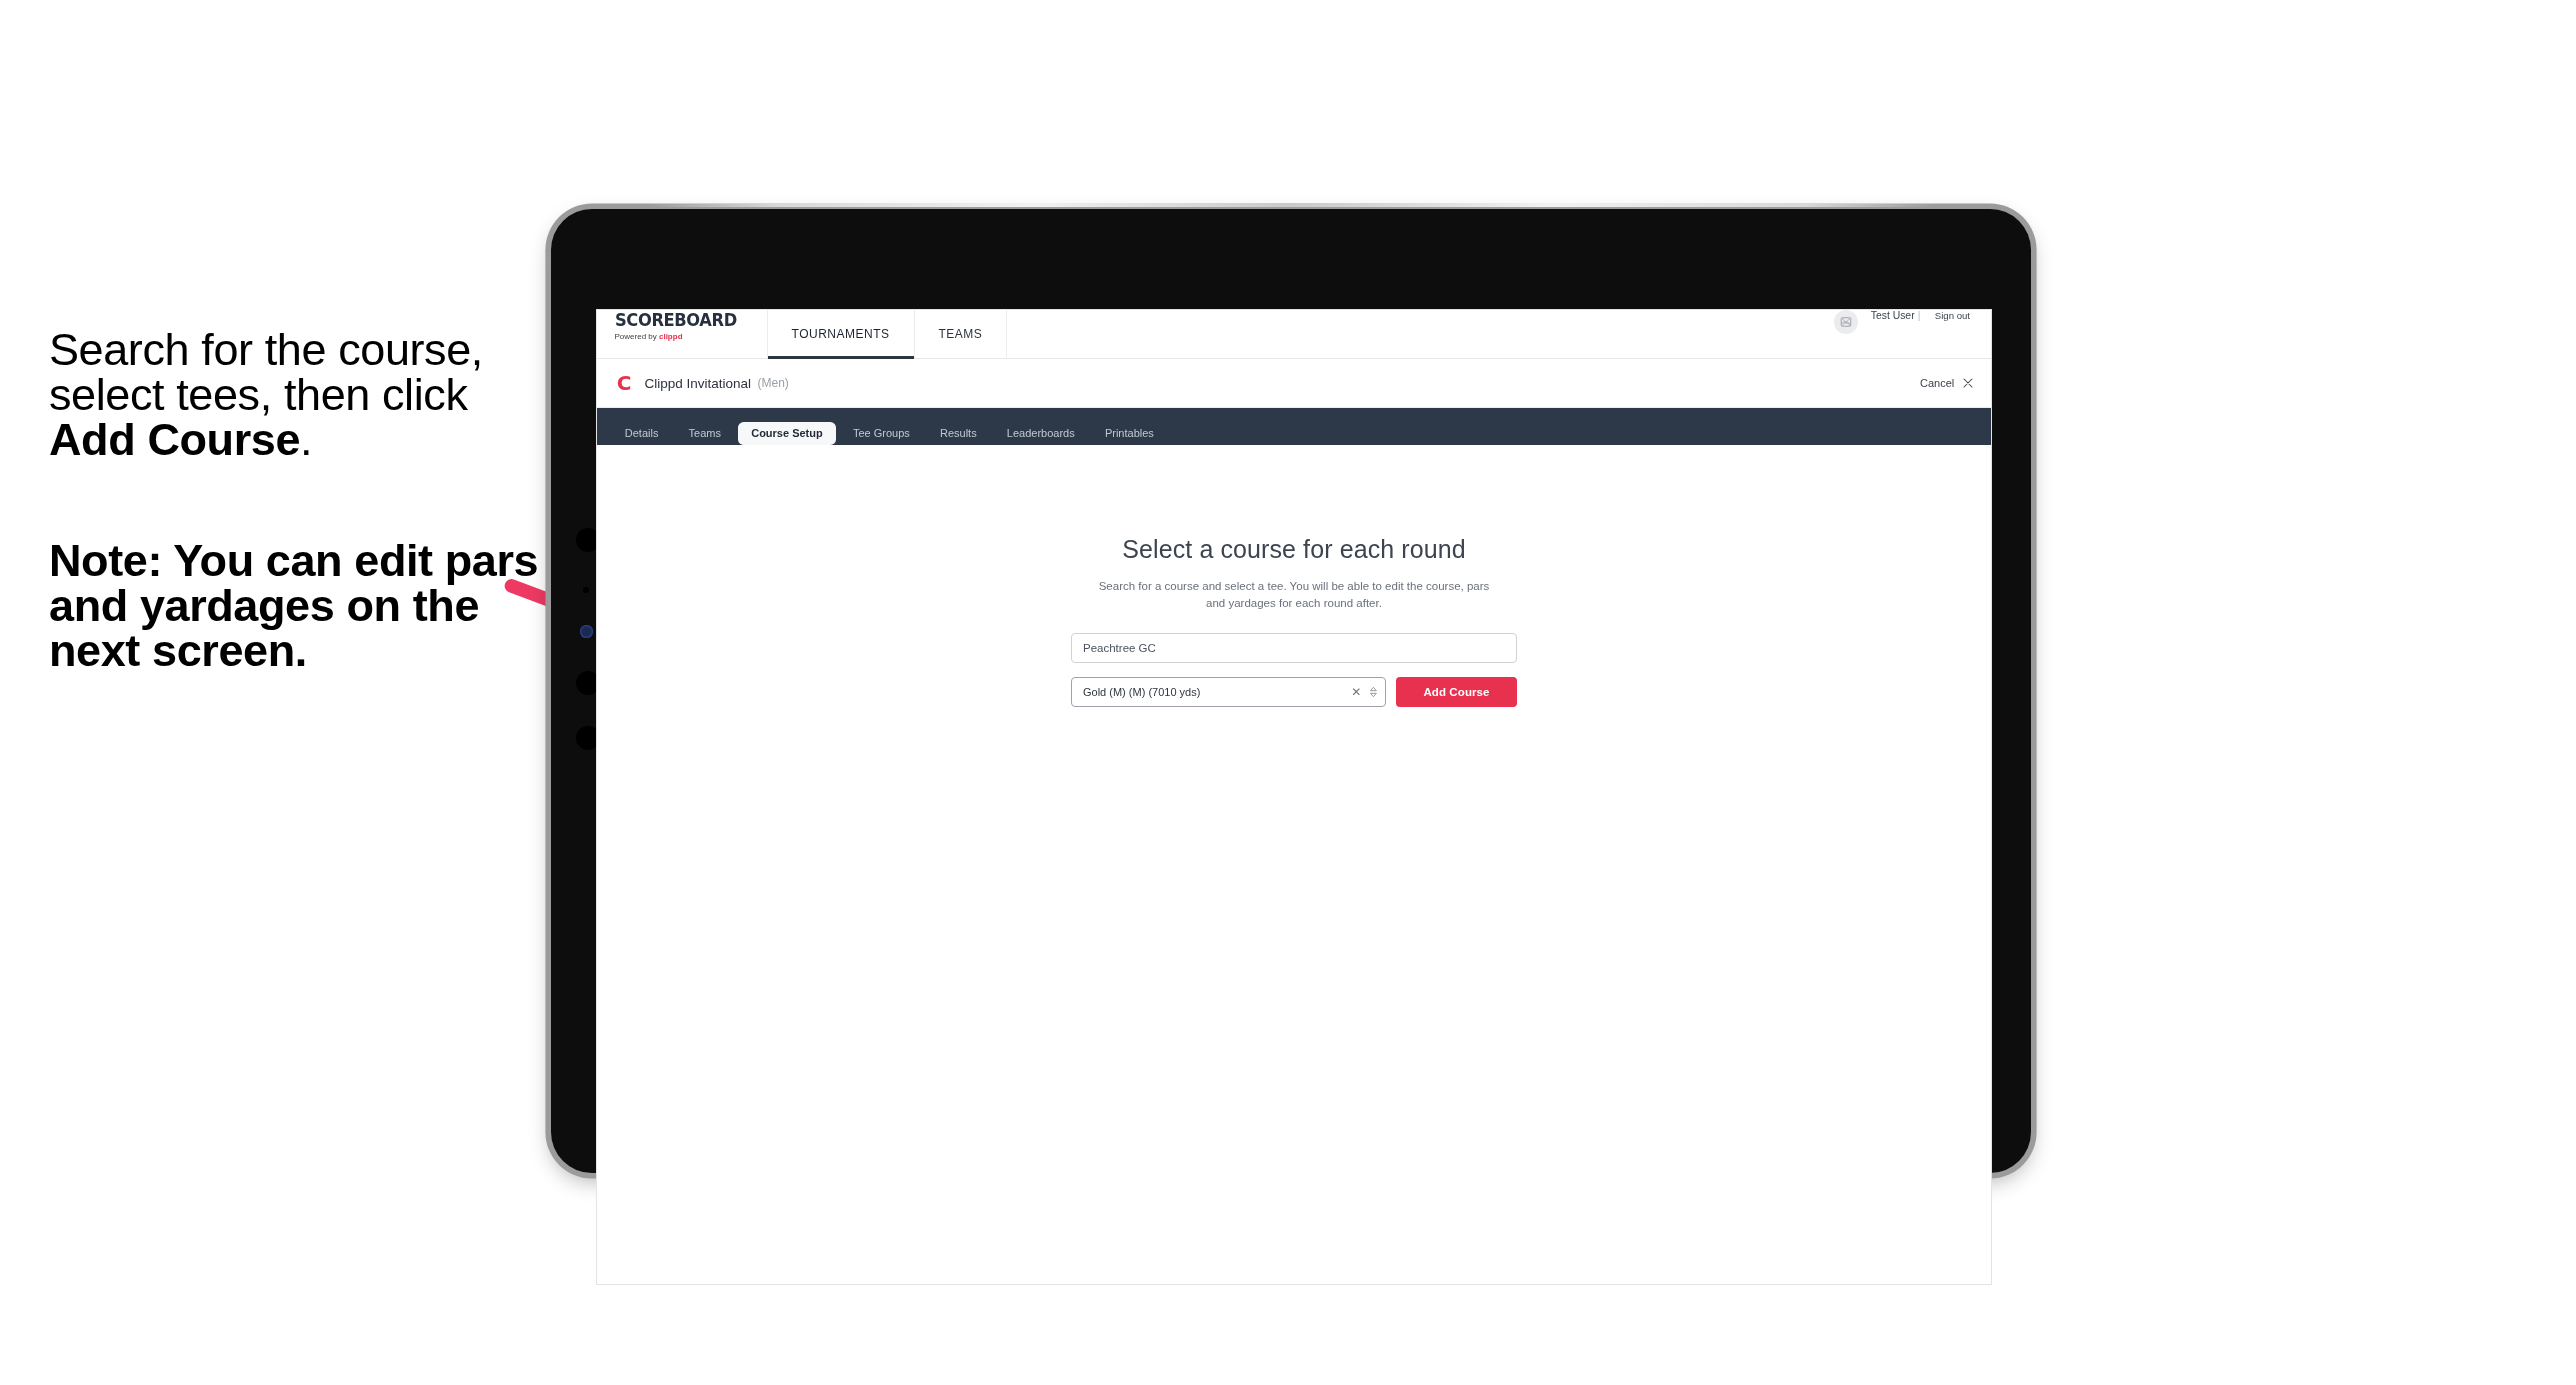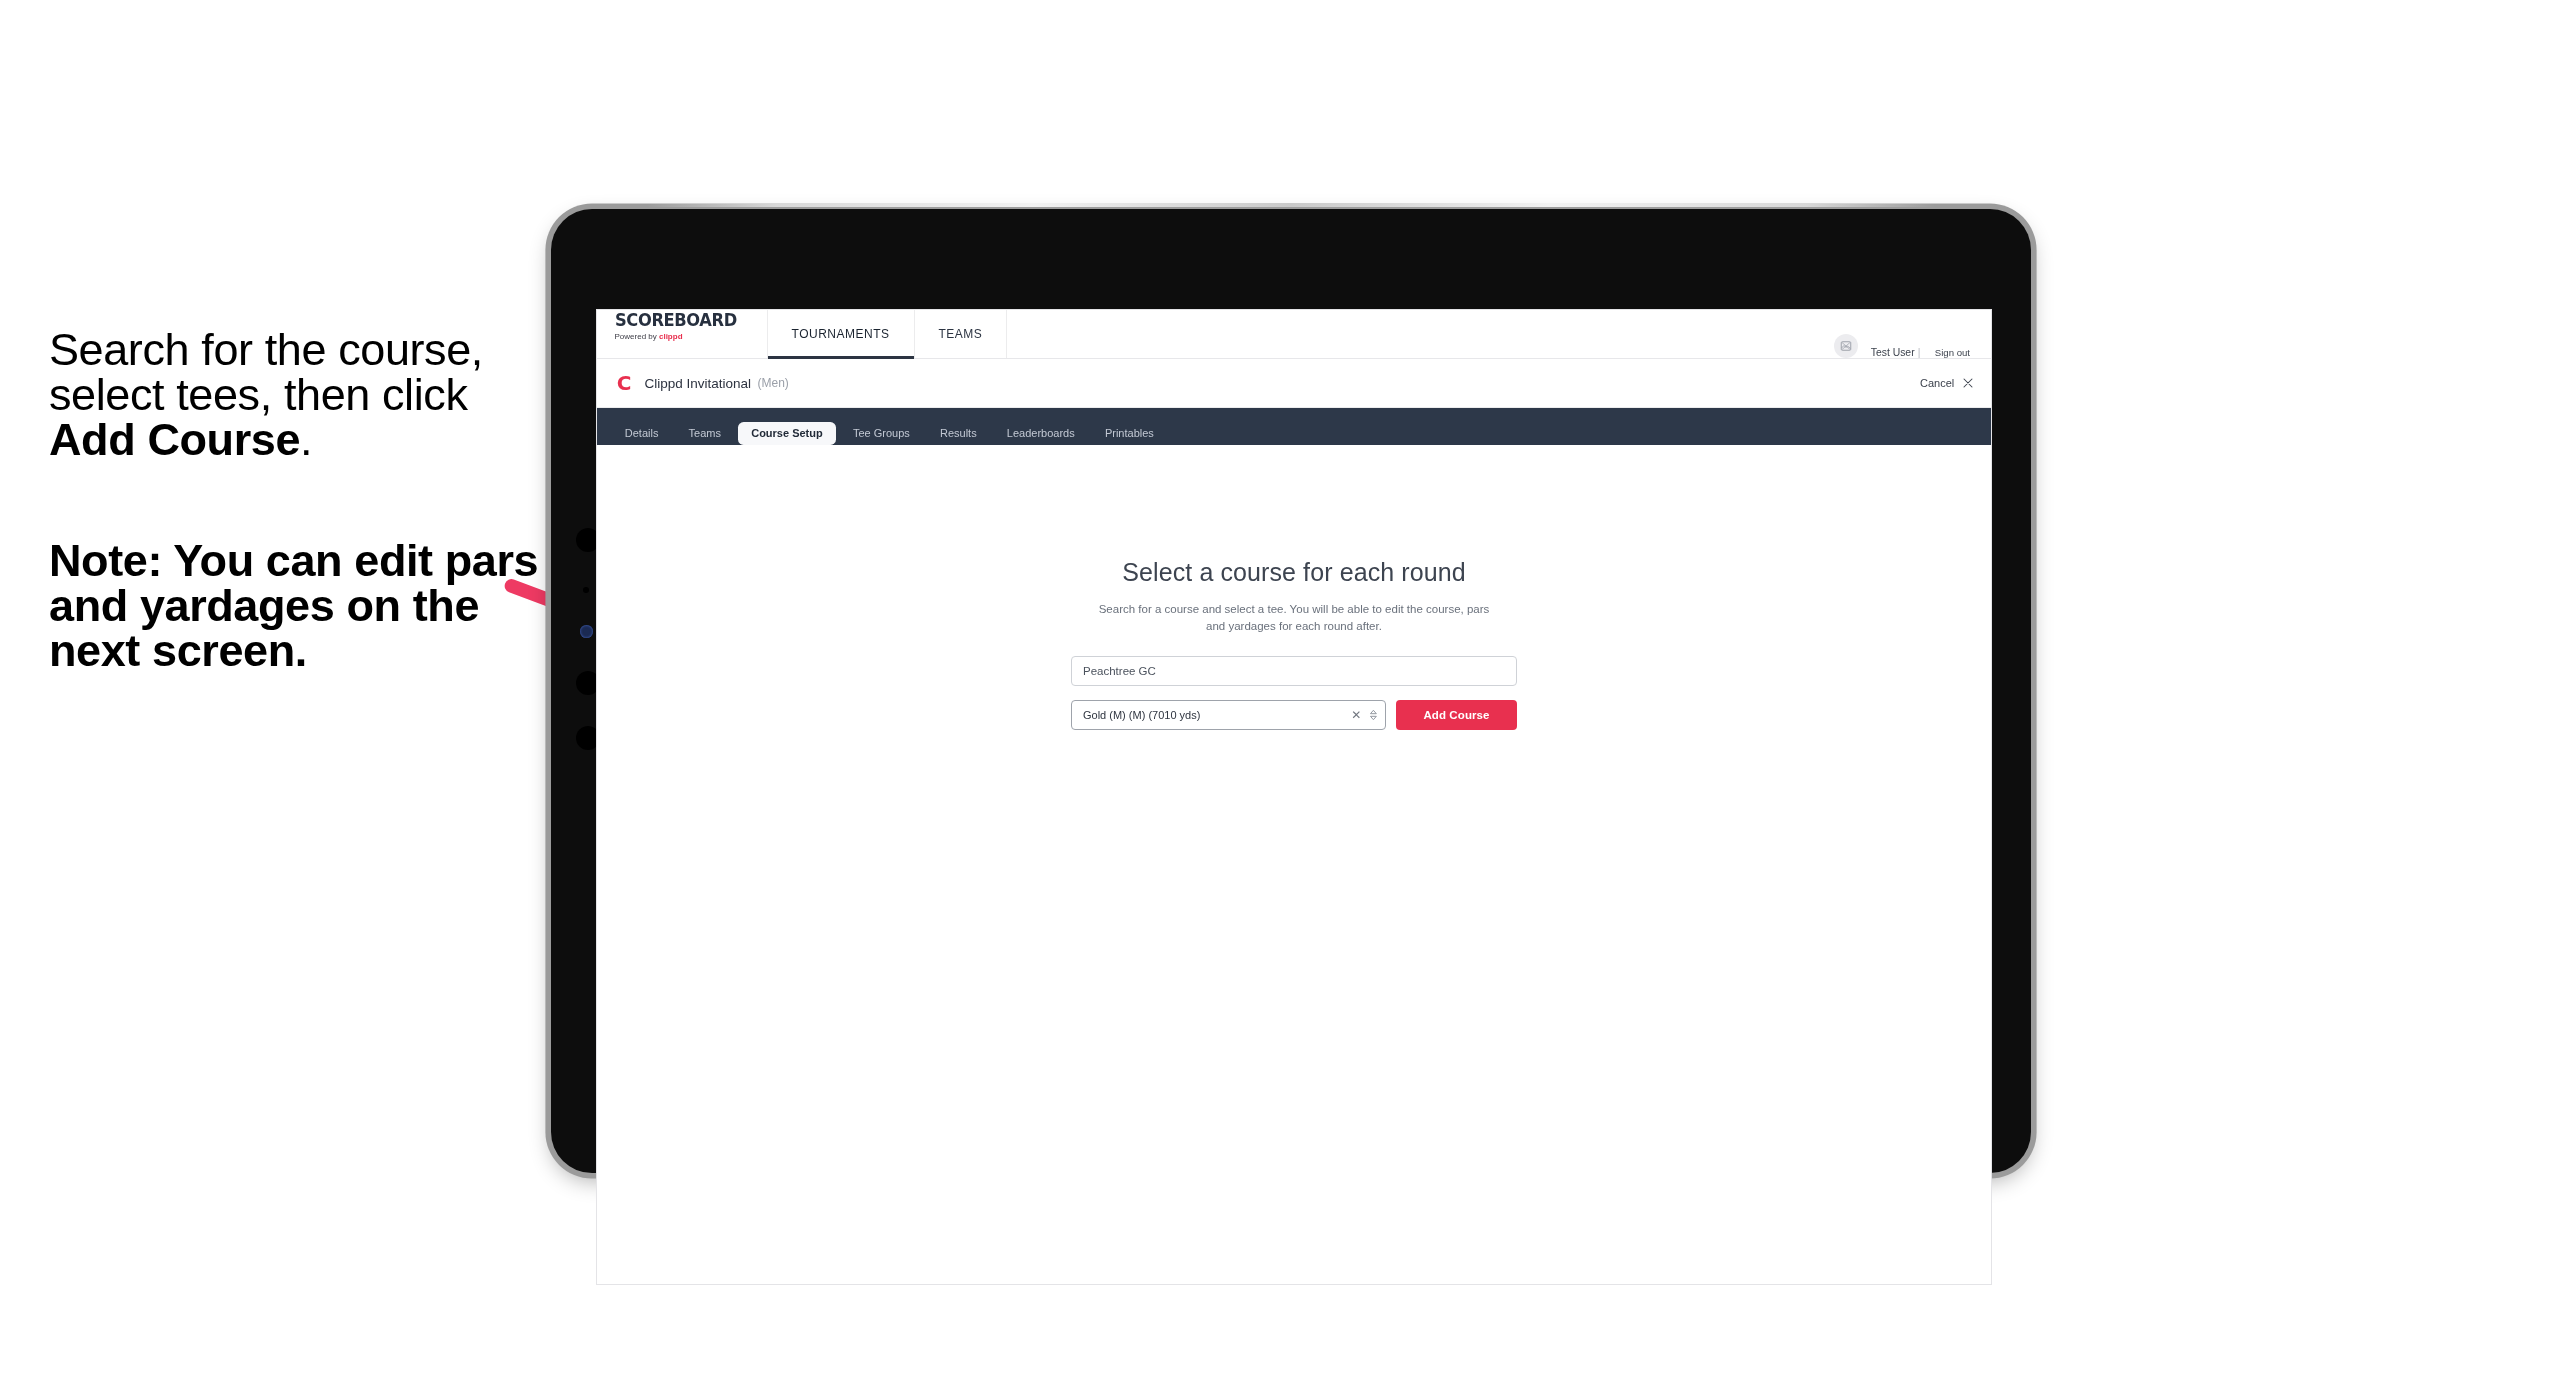--- a/index.html
+++ b/index.html
@@ -123,21 +123,21 @@
   }
   .navtab.active { color: #1b2430; }
   .navtab.active::after {
     content:"";
     position:absolute; left:0; right:0; bottom:-0.8px; height:2.4px;
     background:#2c3442;
   }
 
   .topnav-right {
     margin-left: auto;
-    display: flex; align-items: flex-end;
+    display: flex; align-items: flex-start;
     padding-right: 21px;
     gap: 12.7px;
   }
   .avatar {
     width: 24px; height: 24px; border-radius: 50%;
     background: #ececef;
     display: flex; align-items: center; justify-content: center;
   }
   .user-text { font-size: 10.4px; color: #3d434e; white-space: nowrap; }
   .user-text .pipe { color: #b9bcc3; margin: 0 1.6px 0 3.2px; }
@@ -194,21 +194,21 @@
 
   
   .screen-body {
     height: calc(100% - 135px);
     background: #ffffff;
     display: flex;
     justify-content: center;
   }
   .course-picker {
     width: 446px;
-    margin-top: 113px;
+    margin-top: 90px;
     text-align: center;
   }
   .cp-title {
     font-size: 25px;
     color: #3d4450;
     font-weight: 400;
     letter-spacing: 0.1px;
   }
   .cp-sub {
     margin: 14.3px auto 0;

